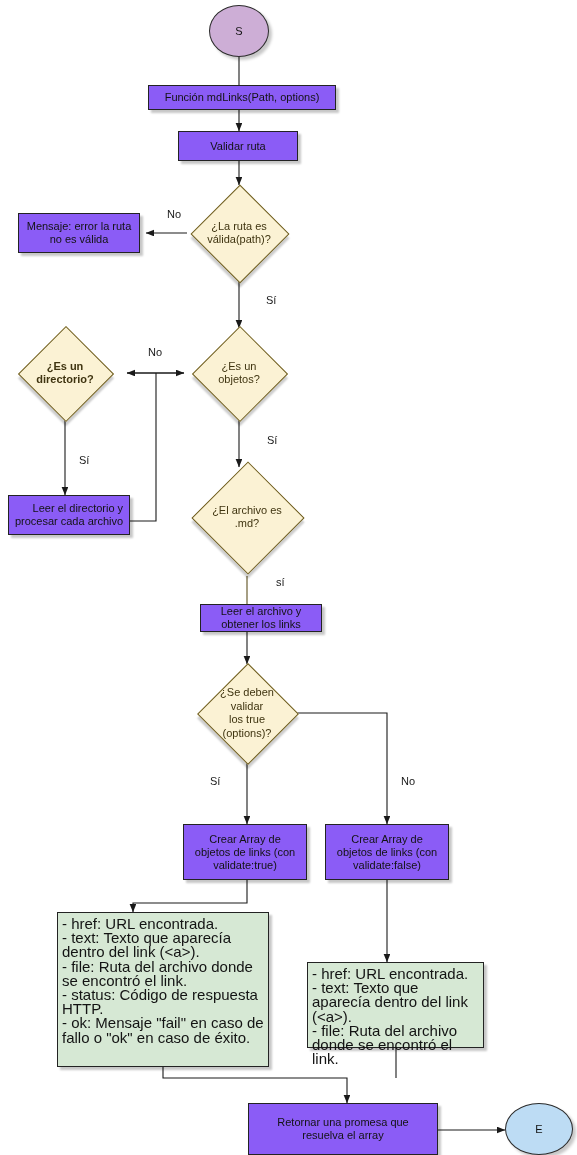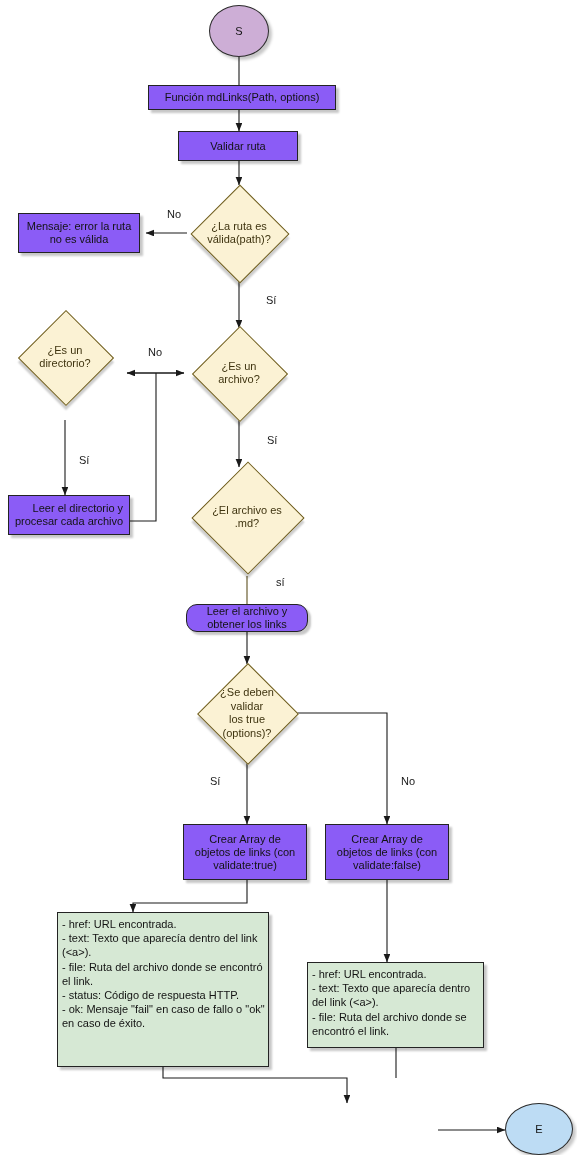--- a/index.html
+++ b/index.html
@@ -36,21 +36,21 @@
     color:#131313;
     font-size:11px;
     line-height:13px;
     box-shadow:3px 3px 2px rgba(0,0,0,.22);
   }
   
   .note{
     background:#d6e8d4;
     border:1px solid #232323;
     color:#131313;
-    font-size:11px;
+    font-size:15px;
     line-height:14.2px;
     box-shadow:3px 3px 2px rgba(0,0,0,.22);
     justify-content:flex-start;
     align-items:flex-start;
     text-align:left;
     padding:4px 3px 14px 4px;
     white-space:pre-line;
   }
 
   
@@ -179,39 +179,39 @@
 válida(path)?</div>
   </div>
 
   <div class="node proc" style="left:18px; top:213px; width:122px; height:40px;">
     <span style="white-space:pre-line;">Mensaje: error la ruta
 no es válida</span>
   </div>
 
   <div class="node diamond" style="left:206px; top:340px; width:66px; height:66px;">
     <div class="dshape"></div>
-    <div class="dlabel">¿Es un archivo?</div>
-  </div>
-
-  <div class="node diamond" style="left:32px; top:324px; width:66px; height:66px;">
+    <div class="dlabel">¿Es un objetos?</div>
+  </div>
+
+  <div class="node diamond" style="left:32px; top:340px; width:66px; height:66px;font-weight:bold;">
     <div class="dshape"></div>
     <div class="dlabel">¿Es un directorio?</div>
   </div>
 
   <div class="node proc" style="left:8px; top:495px; width:122px; height:40px;">
     <span style="white-space:pre-line;text-align:right;">Leer el directorio y
 procesar cada archivo</span>
   </div>
 
   <div class="node diamond" style="left:208px; top:478px; width:78px; height:78px;">
     <div class="dshape"></div>
     <div class="dlabel">¿El archivo es .md?</div>
   </div>
 
-  <div class="node proc" style="left:186px; top:604px; width:122px; height:28px;border-radius:11px;">
+  <div class="node proc" style="left:200px; top:604px; width:122px; height:28px;">
     <span style="white-space:pre-line;">Leer el archivo y
 obtener los links</span>
   </div>
 
   <div class="node diamond" style="left:212px; top:678px; width:70px; height:70px;">
     <div class="dshape"></div>
     <div class="dlabel" style="white-space:pre-line; width:175%;">¿Se deben validar
 los true (options)?</div>
   </div>
 
@@ -234,20 +234,24 @@
 - status: Código de respuesta HTTP.
 - ok: Mensaje "fail" en caso de fallo o "ok" en caso de éxito.</span>
   </div>
 
   <div class="node note" style="left:307px; top:962px; width:177px; height:86px;">
     <span>- href: URL encontrada.
 - text: Texto que aparecía dentro del link (&lt;a&gt;).
 - file: Ruta del archivo donde se encontró el link.</span>
   </div>
 
+  <div class="node proc" style="left:248px; top:1103px; width:190px; height:52px;">
+    <span style="white-space:pre-line;">Retornar una promesa que
+resuelva el array</span>
+  </div>
 
   <div class="node term-end" style="left:505px; top:1103px; width:68px; height:52px;">
     <span>E</span>
   </div>
 
   <div class="elabel" style="left:160px; top:208px;">No</div>
   <div class="elabel" style="left:259px; top:294px;">Sí</div>
   <div class="elabel" style="left:141px; top:346px;">No</div>
   <div class="elabel" style="left:260px; top:434px;">Sí</div>
   <div class="elabel" style="left:72px; top:454px;">Sí</div>

